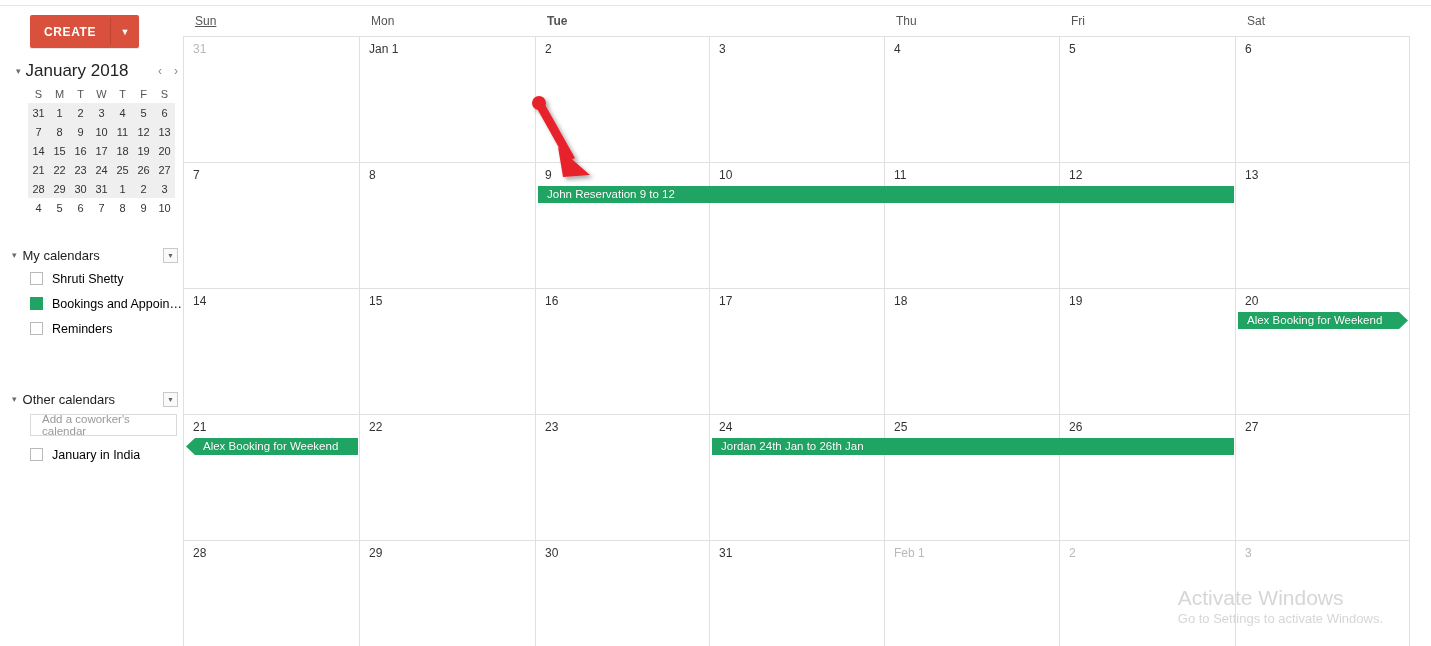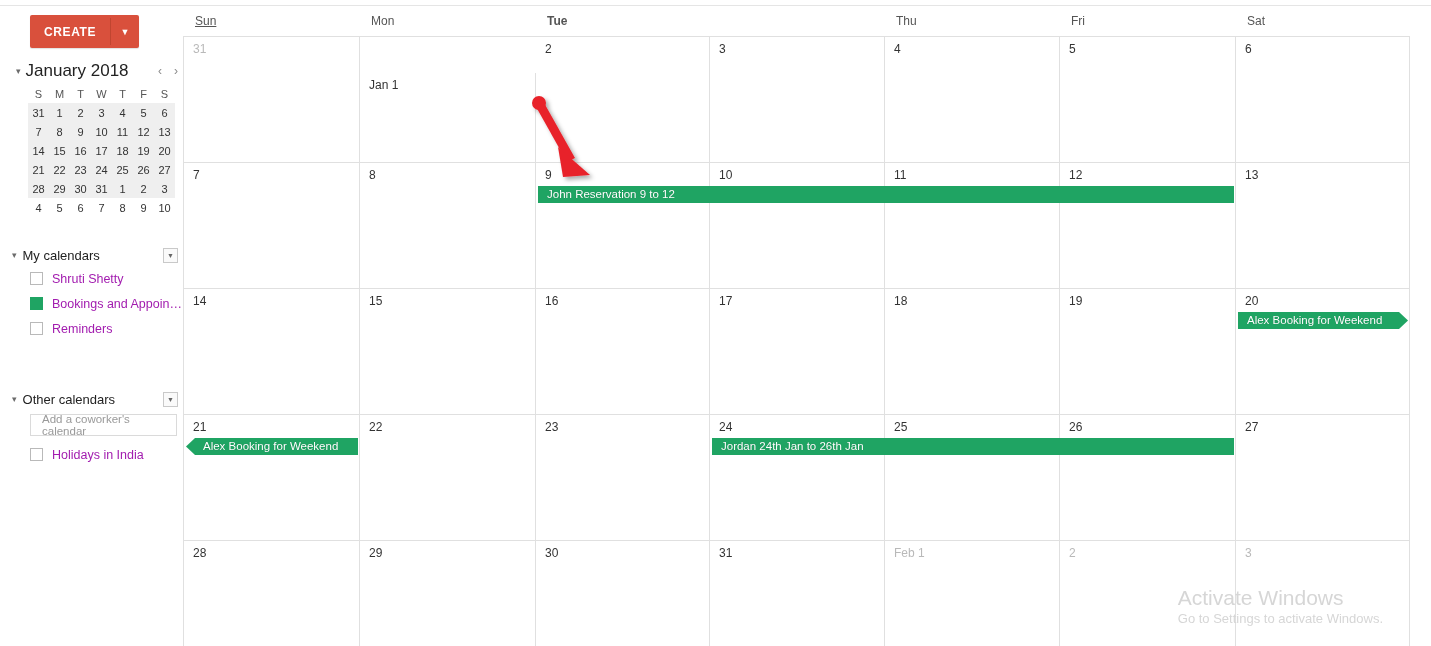--- a/index.html
+++ b/index.html
@@ -94,21 +94,21 @@
   }
   .cal-row {
     display: flex; align-items: center; height: 25px; padding-left: 18px;
     cursor: pointer;
   }
   .cal-box {
     width: 13px; height: 13px; border: 1px solid #b9b9b9; background: #fff;
     margin-right: 9px; flex: none;
   }
   .cal-box.filled { background: #1fa463; border-color: #1fa463; }
-  .cal-name { font-size: 12.5px; color: #a21caf; white-space: nowrap; }
+  .cal-name { font-size: 12.5px; color: #000000; white-space: nowrap; }
   .add-cal {
     margin: 4px 0 6px 18px; width: 147px; height: 22px;
     border: 1px solid #dadada; background: #fff;
     display: flex; align-items: center; padding-left: 11px;
     font-size: 11.5px; color: #999; cursor: text;
   }
 
   
   .grid-wrap { position: absolute; left: 183px; top: 6px; width: 1227px; height: 640px; }
   .dow-row { display: flex; height: 30px; }
@@ -281,21 +281,21 @@
     <div class="cal-section" id="other-cals" style="top:382px;">
       <div class="sec-head">
         <span class="sec-caret">▾</span>
         <span class="sec-title">Other calendars</span>
         <span class="sec-menu">▼</span>
       </div>
       <div class="add-cal">Add a coworker's calendar</div>
       <div id="other-cal-list">
           <div class="cal-row">
             <span class="cal-box"></span>
-            <span class="cal-name">Holidays in India</span>
+            <span class="cal-name">January in India</span>
           </div>
         </div>
     </div>
 
   </div>
 
   <div class="grid-wrap">
     <div class="dow-row" id="dow-row">
         <div class="dow" style="width: 176px; text-decoration: underline;">Sun</div>
         <div class="dow" style="width: 176px;">Mon</div>
@@ -303,21 +303,21 @@
         <div class="dow" style="width: 175px; margin-top: 32px;">Wed</div>
         <div class="dow" style="width: 175px;">Thu</div>
         <div class="dow" style="width: 176px;">Fri</div>
         <div class="dow" style="width: 174px;">Sat</div>
       </div>
     <div class="grid-body" id="grid-body">
         <div class="week">
           <div class="daycell" style="width: 176px;">
             <div class="daynum out">31</div>
           </div>
-          <div class="daycell" style="width: 176px; margin-top: 36px;">
+          <div class="daycell" style="width: 176px;">
             <div class="daynum">Jan 1</div>
           </div>
           <div class="daycell" style="width: 174px;">
             <div class="daynum">2</div>
           </div>
           <div class="daycell" style="width: 175px;">
             <div class="daynum">3</div>
           </div>
           <div class="daycell" style="width: 175px;">
             <div class="daynum">4</div>

